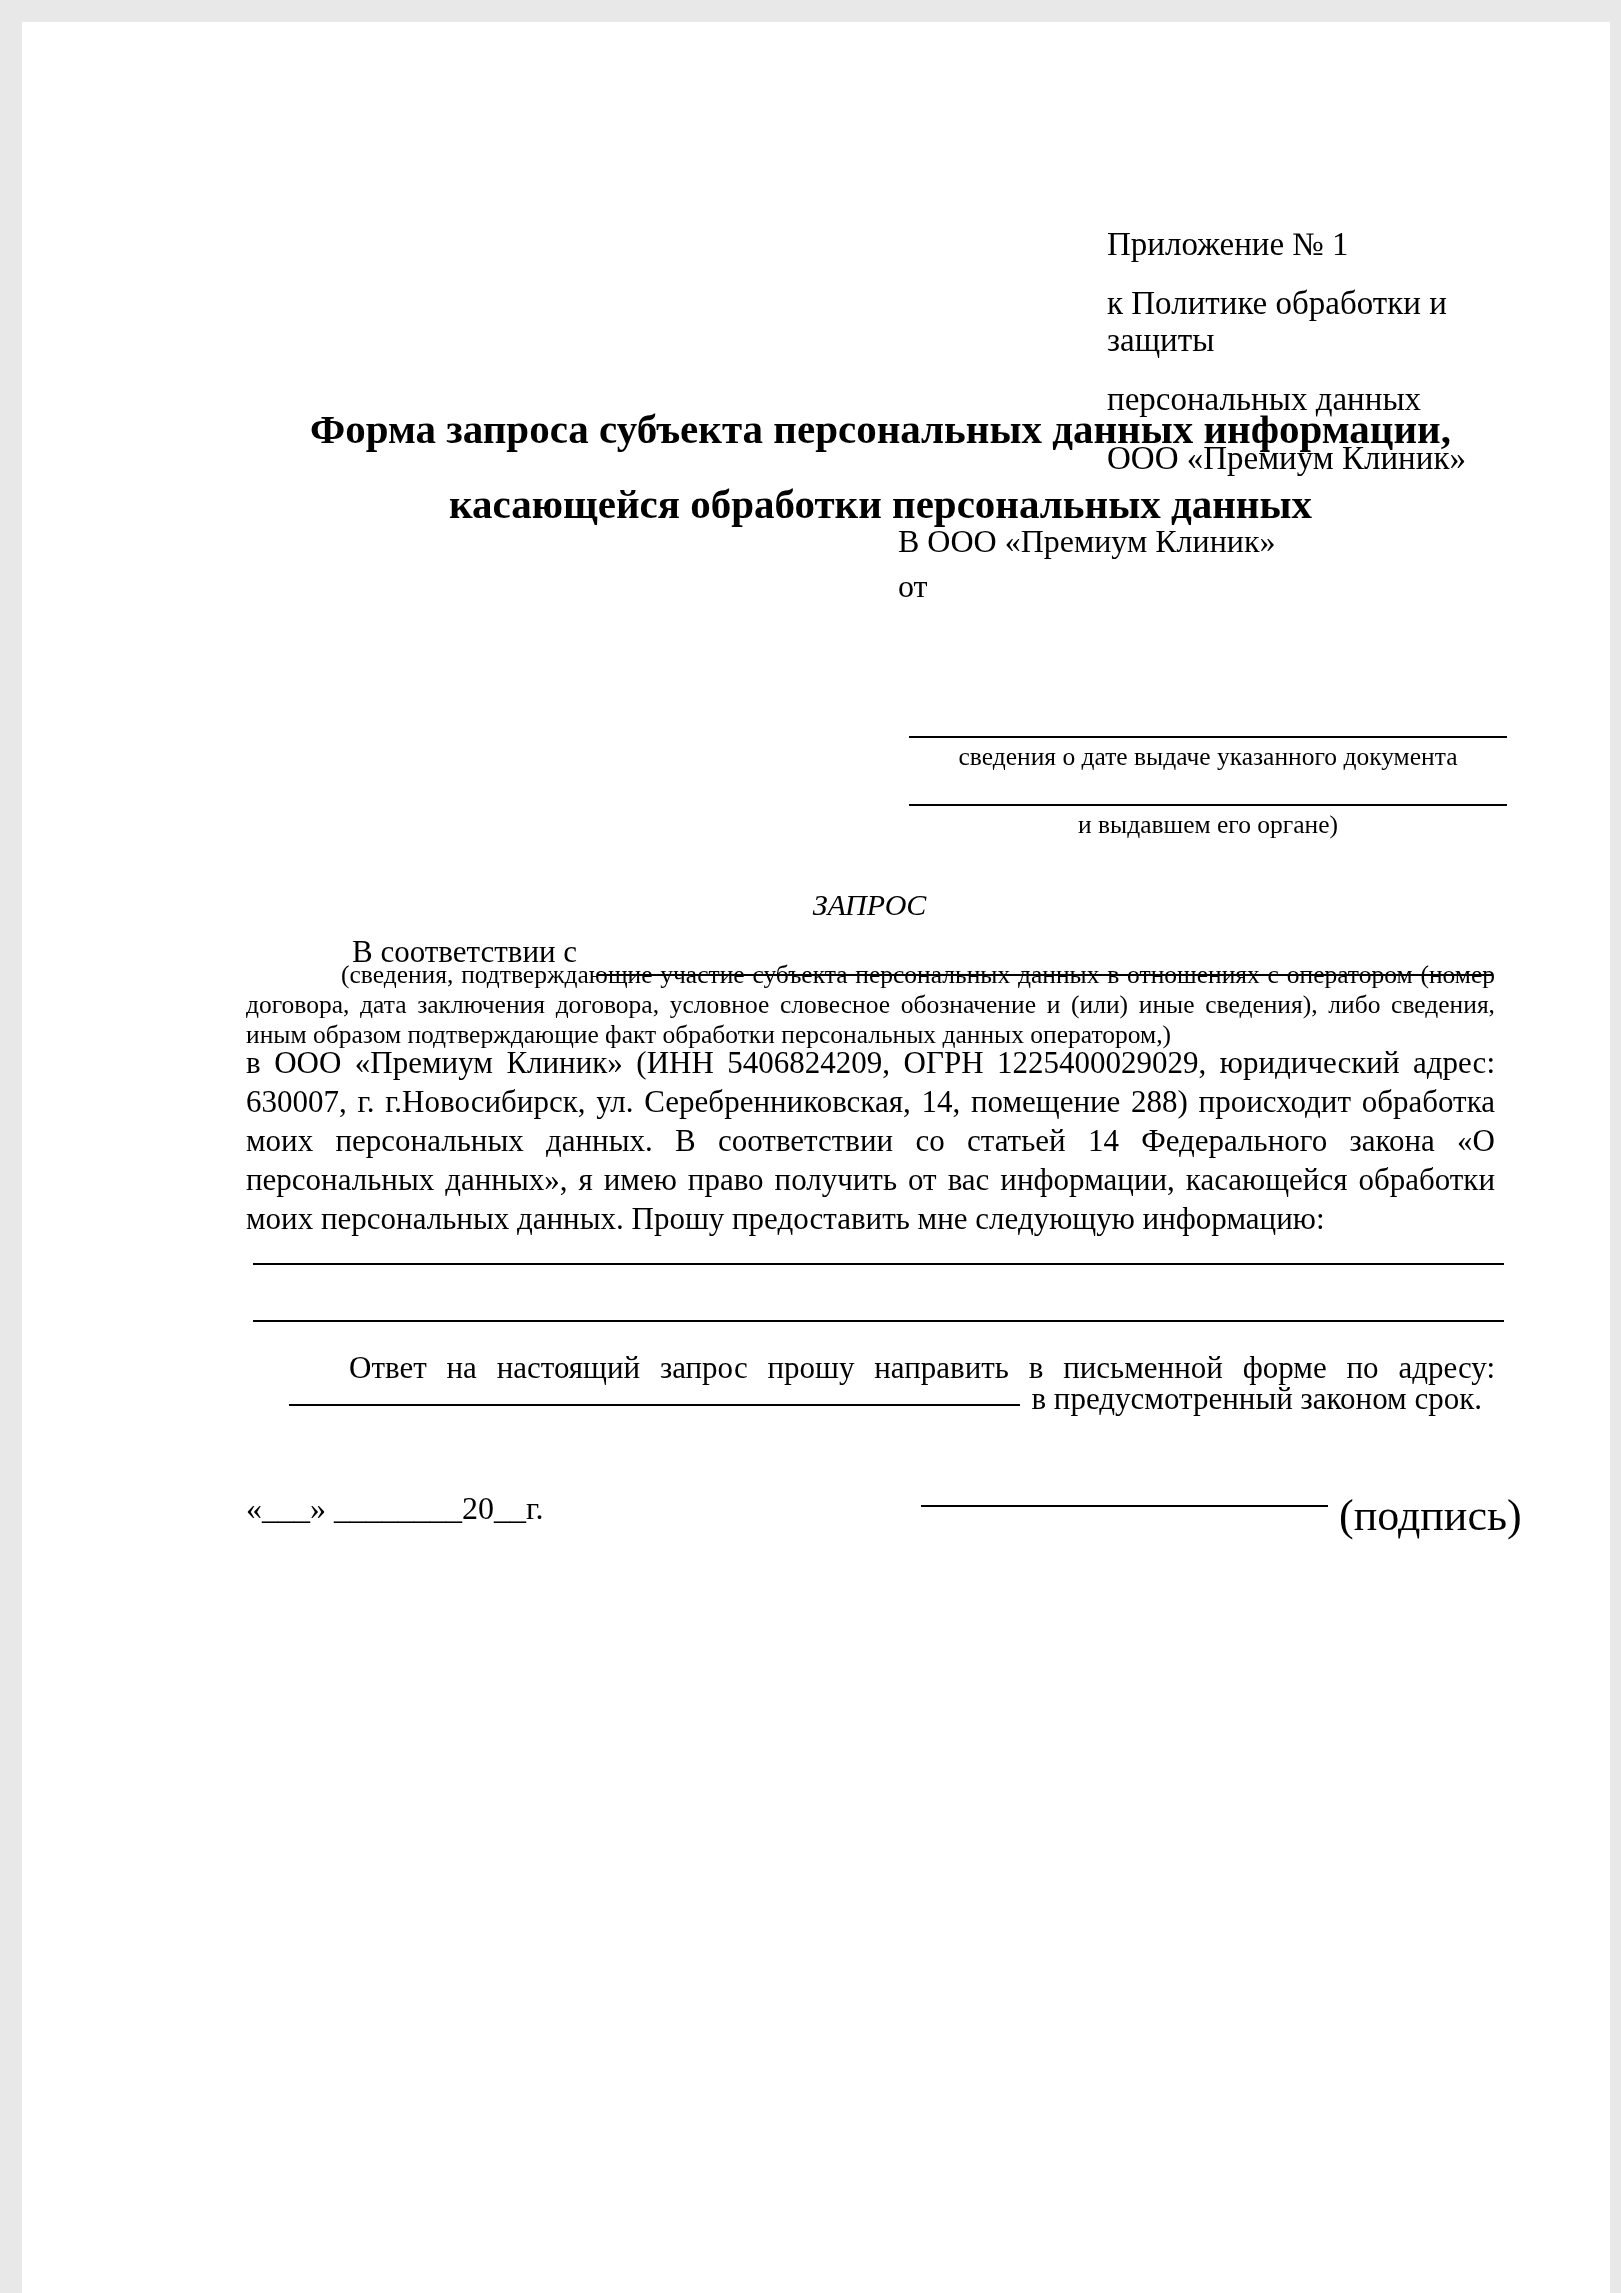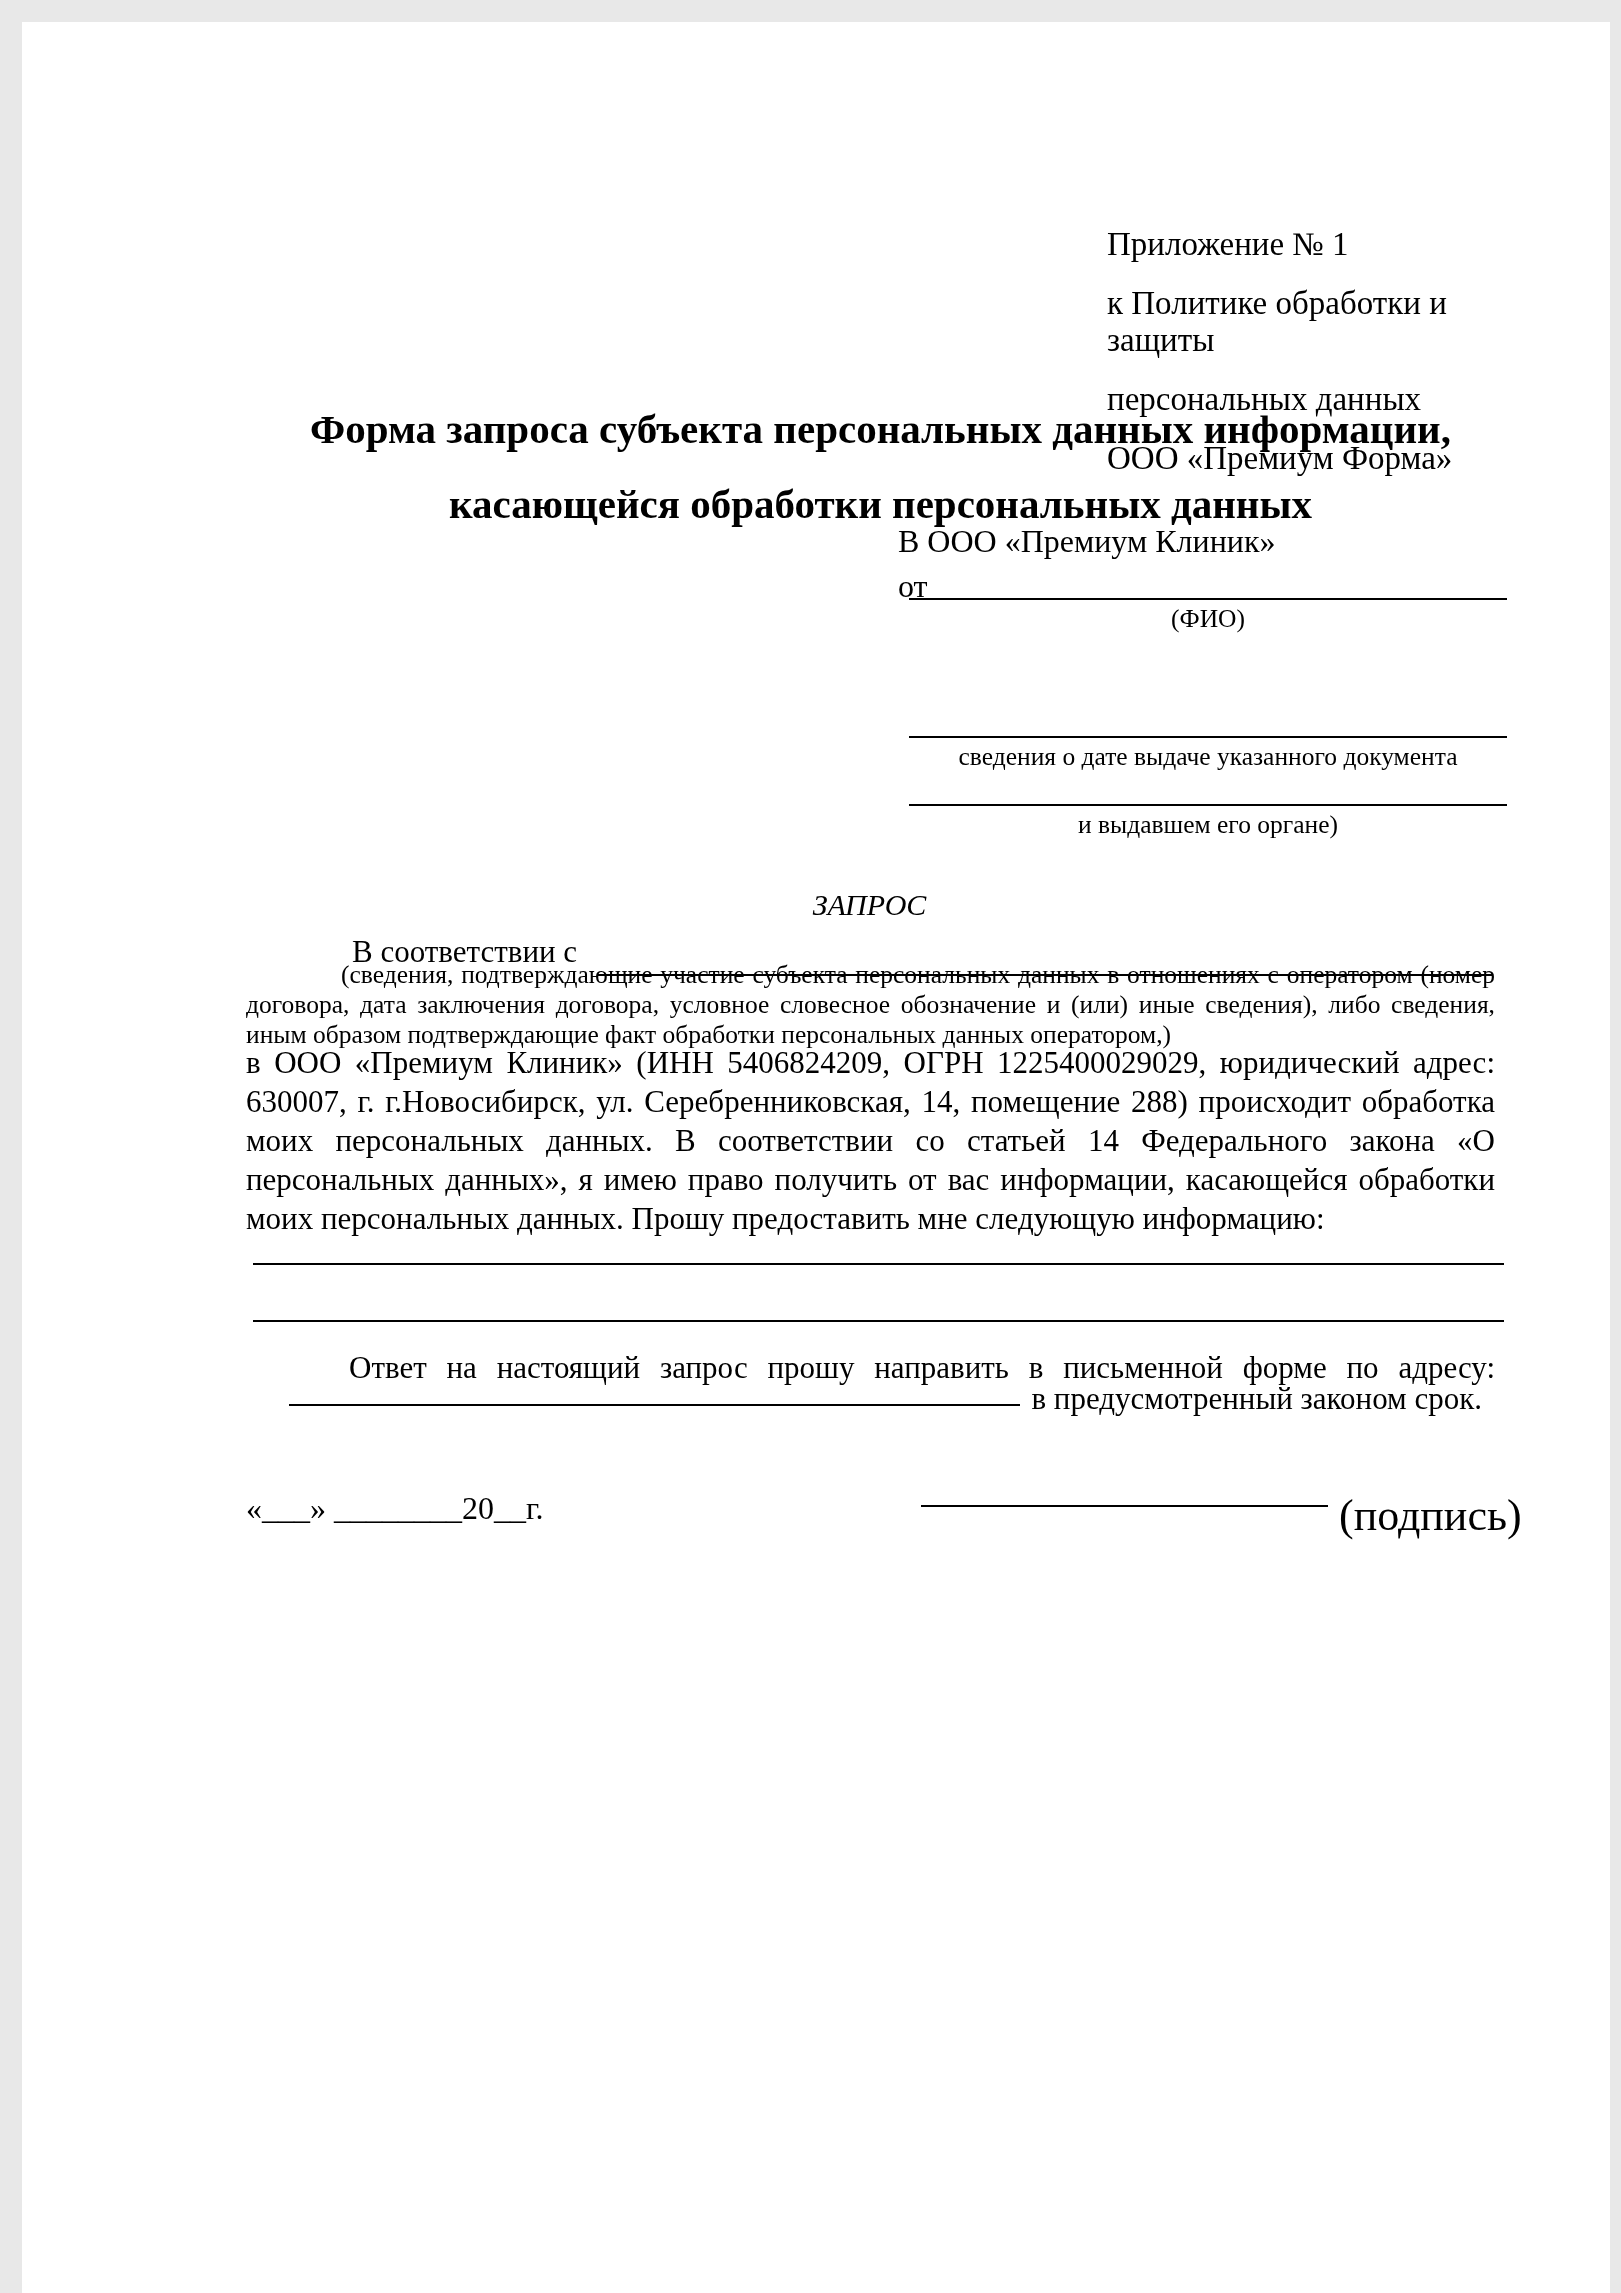--- a/index.html
+++ b/index.html
@@ -87,34 +87,31 @@
 </style>
 </head>
 <body>
 
 <div class="page">
 
   <div class="abs appendix-note">
     <div>Приложение № 1</div>
     <div>к Политике обработки и защиты</div>
     <div>персональных данных</div>
-    <div>ООО «Премиум Форма»</div>
+    <div>ООО «Премиум Клиник»</div>
   </div>
 
   <div class="abs doc-title">
     <div>Форма запроса субъекта персональных данных информации,</div>
     <div>касающейся обработки персональных данных</div>
   </div>
 
   <div class="abs recipient-to">В ООО «Премиум Клиник»</div>
   <div class="abs recipient-from">от</div>
 
-  <div class="abs blank-field bf-1">
-    <span>(ФИО)</span>
-  </div>
   <div class="abs blank-field bf-4">
     <span>и выдавшем его органе)</span>
   </div>
   <div class="abs blank-field bf-3">
     <span>сведения о дате выдаче указанного документа</span>
   </div>
 
   <div class="abs request-heading">ЗАПРОС</div>
 
   <div class="abs intro-row">

